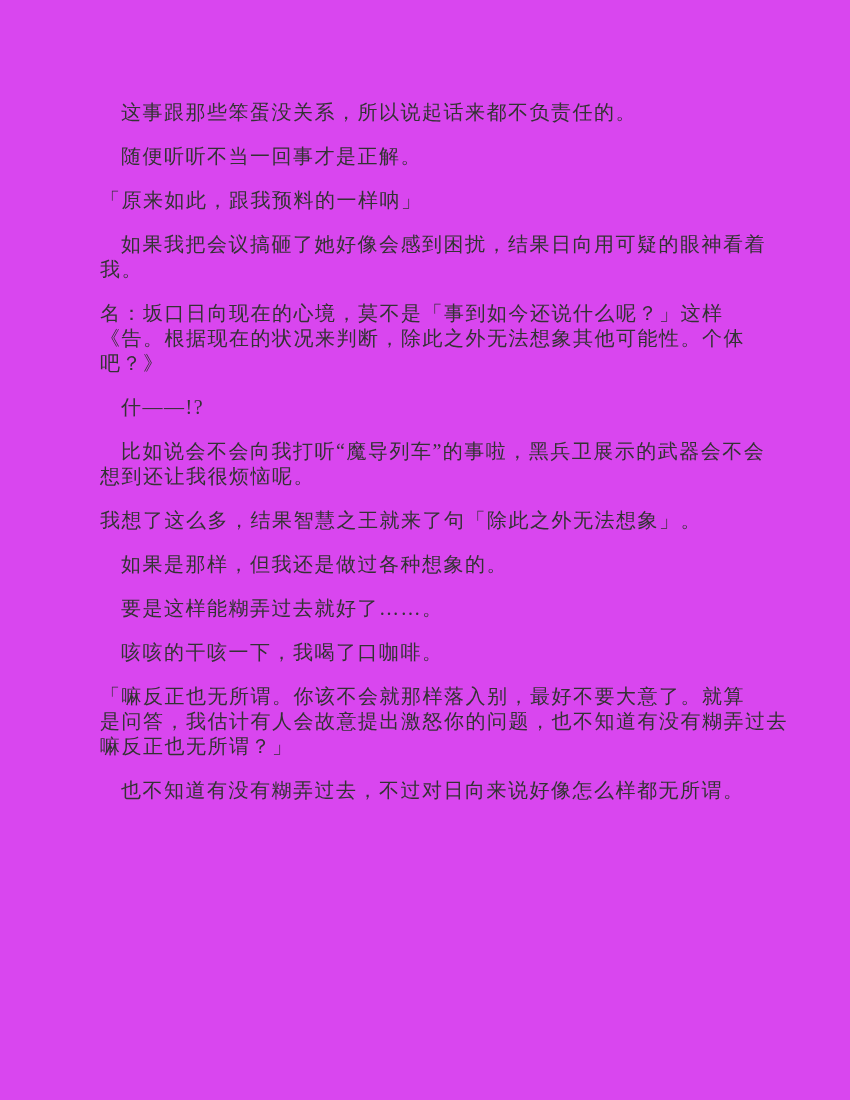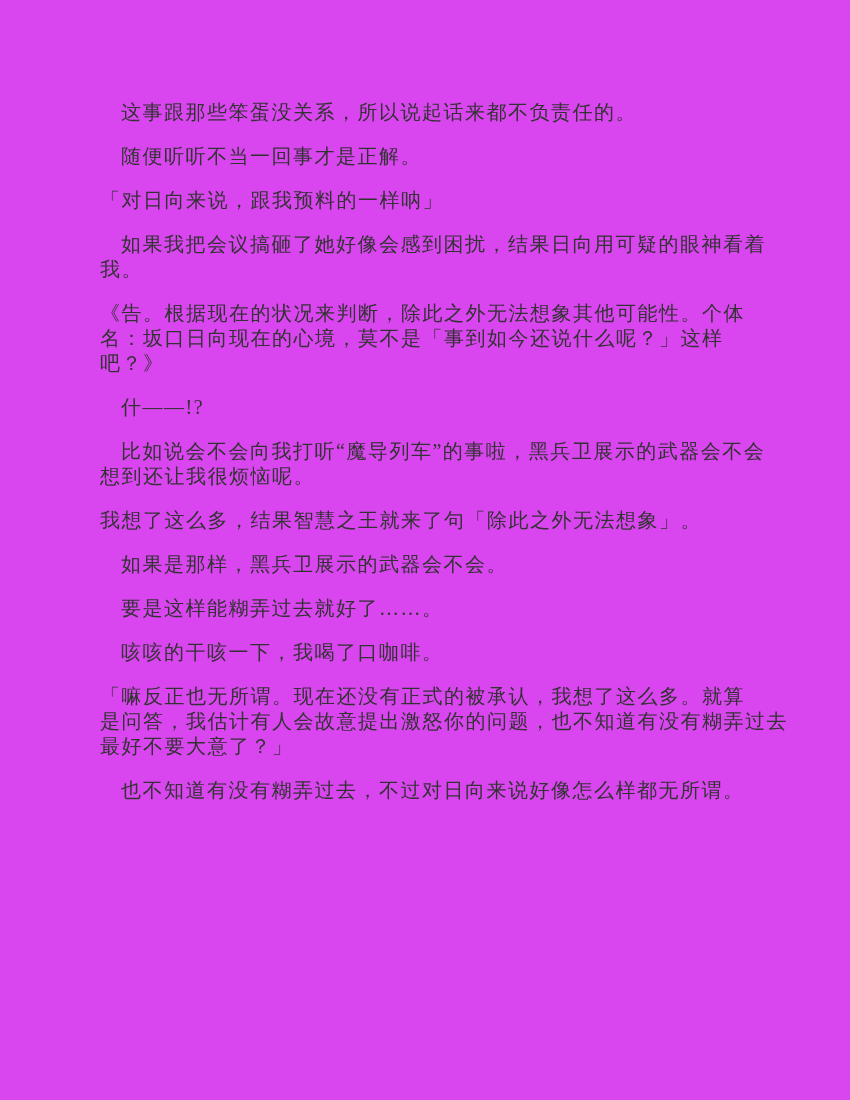--- a/index.html
+++ b/index.html
@@ -44,65 +44,65 @@
 
   <p class="para indent">
       <span class="line">这事跟那些笨蛋没关系，所以说起话来都不负责任的。</span>
     </p>
 
   <p class="para indent">
       <span class="line">随便听听不当一回事才是正解。</span>
     </p>
 
   <p class="para">
-      <span class="line">「对日向来说，跟我预料的一样呐」</span>
+      <span class="line">「原来如此，跟我预料的一样呐」</span>
     </p>
 
   <p class="para indent">
       <span class="line">如果我把会议搞砸了她好像会感到困扰，结果日向用可疑的眼神看着</span>
       <span class="line">我。</span>
     </p>
 
   <p class="para">
+      <span class="line">名：坂口日向现在的心境，莫不是「事到如今还说什么呢？」这样</span>
       <span class="line">《告。根据现在的状况来判断，除此之外无法想象其他可能性。个体</span>
-      <span class="line">名：坂口日向现在的心境，莫不是「事到如今还说什么呢？」这样</span>
       <span class="line">吧？》</span>
     </p>
 
   <p class="para indent">
       <span class="line">什——!?</span>
     </p>
 
 
 
   <p class="para indent">
       <span class="line">比如说会不会向我打听“魔导列车”的事啦，黑兵卫展示的武器会不会</span>
       <span class="line">想到还让我很烦恼呢。</span>
     </p>
 
   <p class="para">
       <span class="line">我想了这么多，结果智慧之王就来了句「除此之外无法想象」。</span>
     </p>
 
   <p class="para indent">
-      <span class="line">如果是那样，黑兵卫展示的武器会不会。</span>
+      <span class="line">如果是那样，但我还是做过各种想象的。</span>
     </p>
 
   <p class="para indent">
       <span class="line">要是这样能糊弄过去就好了……。</span>
     </p>
 
   <p class="para indent">
       <span class="line">咳咳的干咳一下，我喝了口咖啡。</span>
     </p>
 
   <p class="para">
-      <span class="line">「嘛反正也无所谓。现在还没有正式的被承认，我想了这么多。就算</span>
+      <span class="line">「嘛反正也无所谓。你该不会就那样落入别，最好不要大意了。就算</span>
       <span class="line">是问答，我估计有人会故意提出激怒你的问题，也不知道有没有糊弄过去</span>
-      <span class="line">最好不要大意了？」</span>
+      <span class="line">嘛反正也无所谓？」</span>
     </p>
 
   <p class="para indent">
       <span class="line">也不知道有没有糊弄过去，不过对日向来说好像怎么样都无所谓。</span>
     </p>
 
 
 </div>
 
 </body></html>

